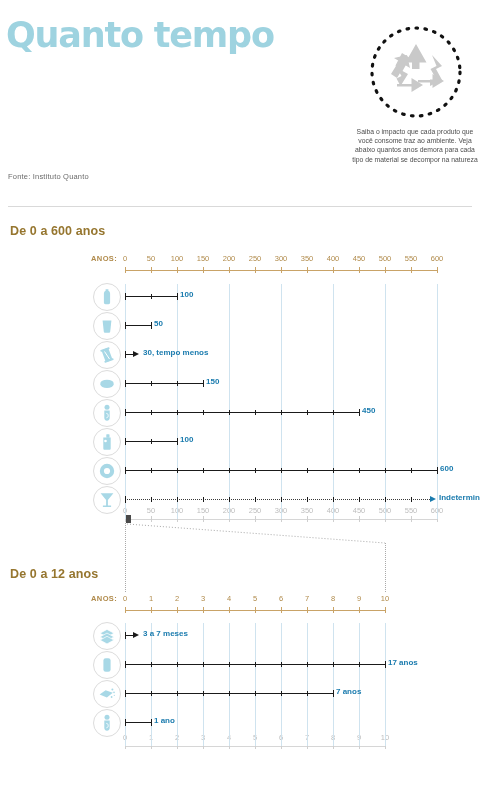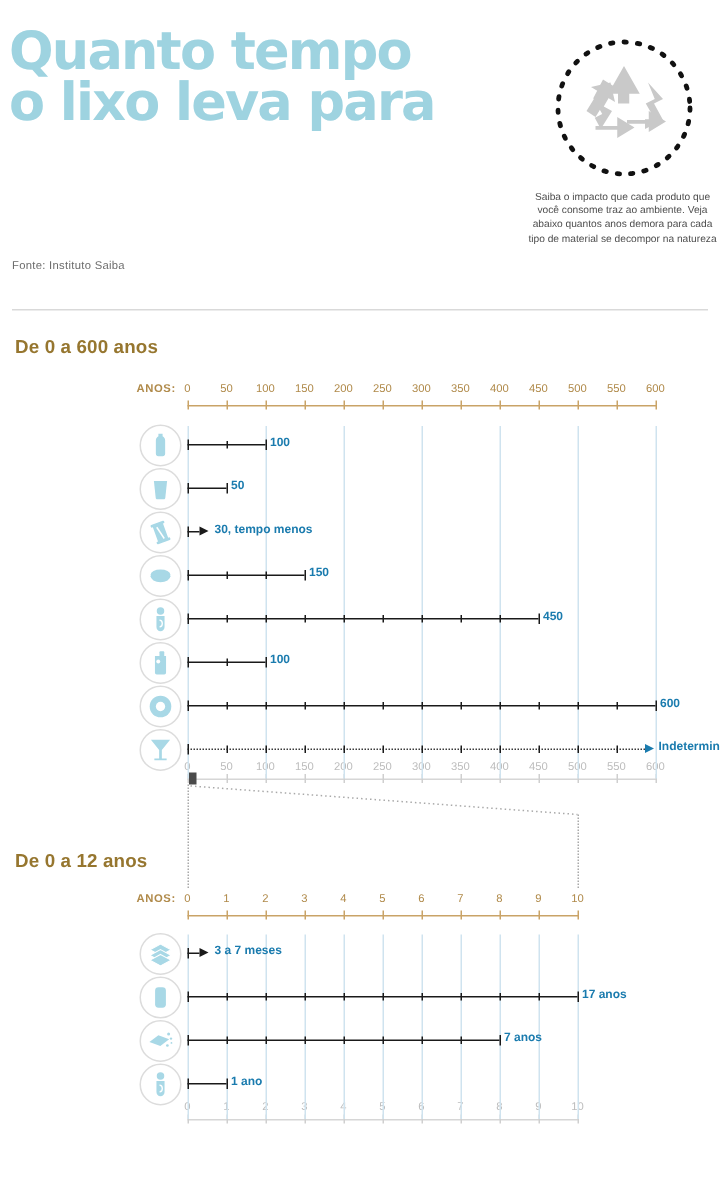--- a/index.html
+++ b/index.html
@@ -109,24 +109,23 @@
   .conn-diag{position:absolute;}
 </style>
 </head>
 <body>
 
 <div class="wrap">
 
   <div class="header">
     <div class="title">
       <div>Quanto tempo</div>
-      <div>o lixo leva para</div>
     </div>
 
-    <div class="source">Fonte: Instituto Saiba</div>
+    <div class="source">Fonte: Instituto Quanto</div>
 
     <div class="badge">
       <svg width="100" height="100" viewBox="0 0 100 100">
         <circle cx="50" cy="50" r="44" fill="none" stroke="#111" stroke-width="3.2" stroke-dasharray="1.6 7.4" stroke-linecap="round"></circle>
         <g fill="#c9c9c9">
           <path d="M50 22 L60.5 40.5 L53.5 40.5 L53.5 47 L46 47 L46 40.5 L39.5 40.5 Z"></path>
           <path d="M36 31 L44 36 L36.5 49 L42 52 L34.5 64 L30.5 56.5 L35.5 54 L29.5 43.5 Z"></path>
           <path d="M66 33 L70.5 44 L64.5 47 L70.5 57.5 L64 57.5 L64 64 L76 58 L70 47 L76 44 Z"></path>
           <path d="M31 62 L45.5 62 L45.5 56 L57 63 L45.5 70 L45.5 64.5 L31 64.5 Z"></path>
           <path d="M52 58 L66.5 58 L66.5 52 L78 59 L66.5 66 L66.5 60.5 L52 60.5 Z"></path>

